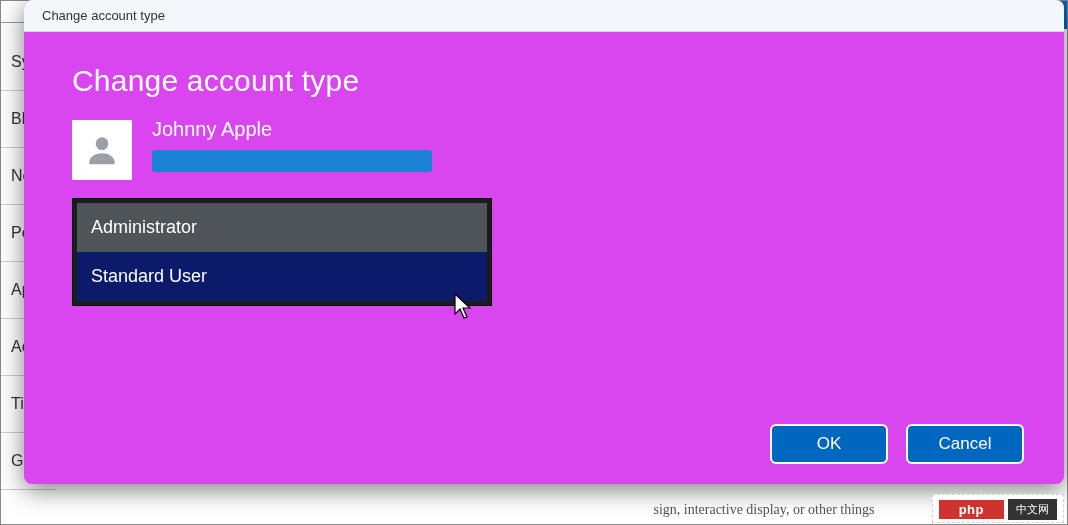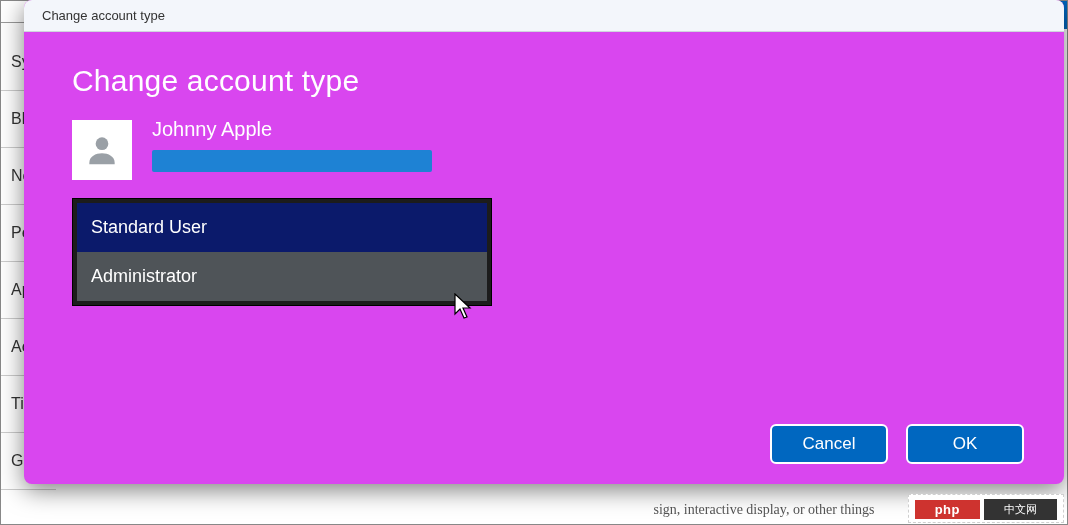--- a/index.html
+++ b/index.html
@@ -114,21 +114,21 @@
       background: #fff; border: 1px dashed #cfcfcf;
       padding: 4px 6px 2px 6px;
       display: flex; align-items: center; gap: 4px;
     }
     .php-logo {
       background: #ce332f; color: #fff; font-weight: bold;
       font-size: 13px; padding: 2px 20px; letter-spacing: 0.5px;
       font-family: Arial, sans-serif;
     }
     .php-cn {
-      background: #333; color: #fff; font-size: 11px; padding: 3px 20px;
+      background: #333; color: #fff; font-size: 11px; padding: 3px 8px;
     }
   </style>
 </head>
 <body>
 
 <div class="base">
   <div class="base-header">
     <span>a setting</span>
     <span class="base-search-icon">⌕</span>
   </div>
@@ -162,30 +162,30 @@
           <path d="M4 20c0-4 4-6 8-6s8 2 8 6v1H4v-1z"></path>
         </svg>
       </div>
       <div>
         <div class="user-name">Johnny Apple</div>
         <div class="user-sub"></div>
       </div>
     </div>
 
     <div class="dropdown-panel">
+      <div class="dropdown-item highlight">Administrator</div>
       <div class="dropdown-item selected">Standard User</div>
-      <div class="dropdown-item highlight">Administrator</div>
     </div>
 
     <div class="modal-footer">
       <div class="modal-btn">
-        <span>Cancel</span>
+        <span>OK</span>
       </div>
       <div class="modal-btn">
-        <span>OK</span>
+        <span>Cancel</span>
       </div>
     </div>
   </div>
 </div>
 
 <div class="cursor">
   <svg viewBox="0 0 20 28">
     <polygon points="1,1 1,21 6,16 10,25 13,24 9,15 16,15" fill="#fff" stroke="#000" stroke-width="1.2"></polygon>
   </svg>
 </div>

